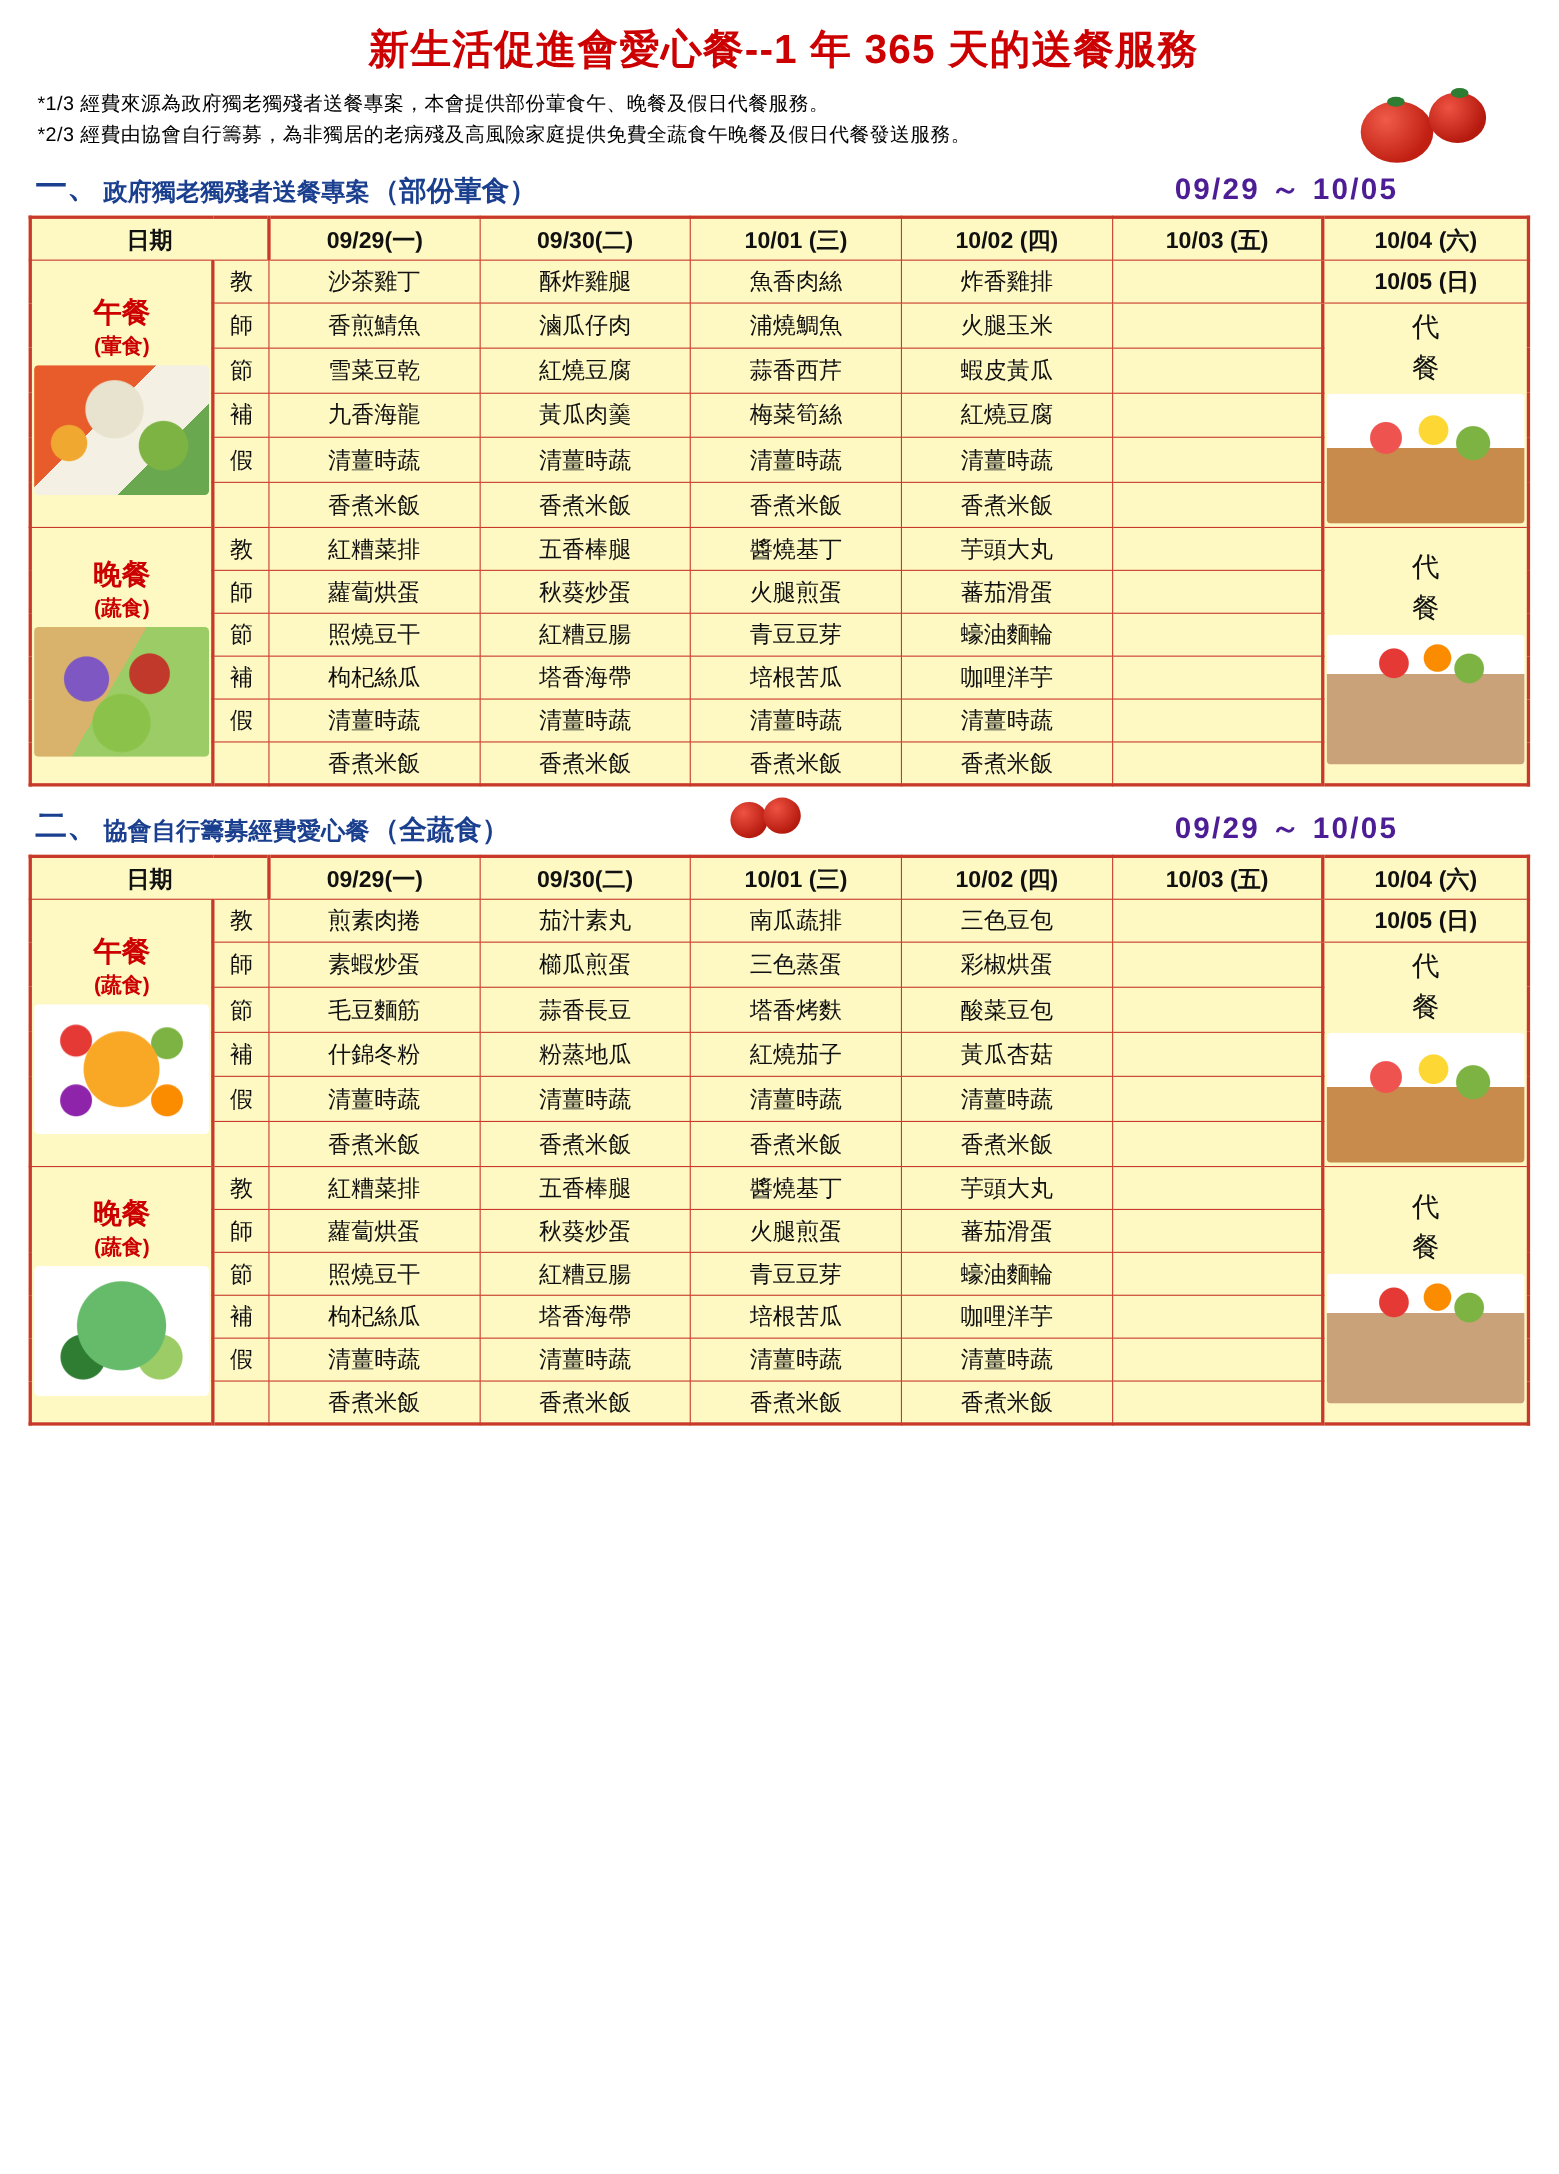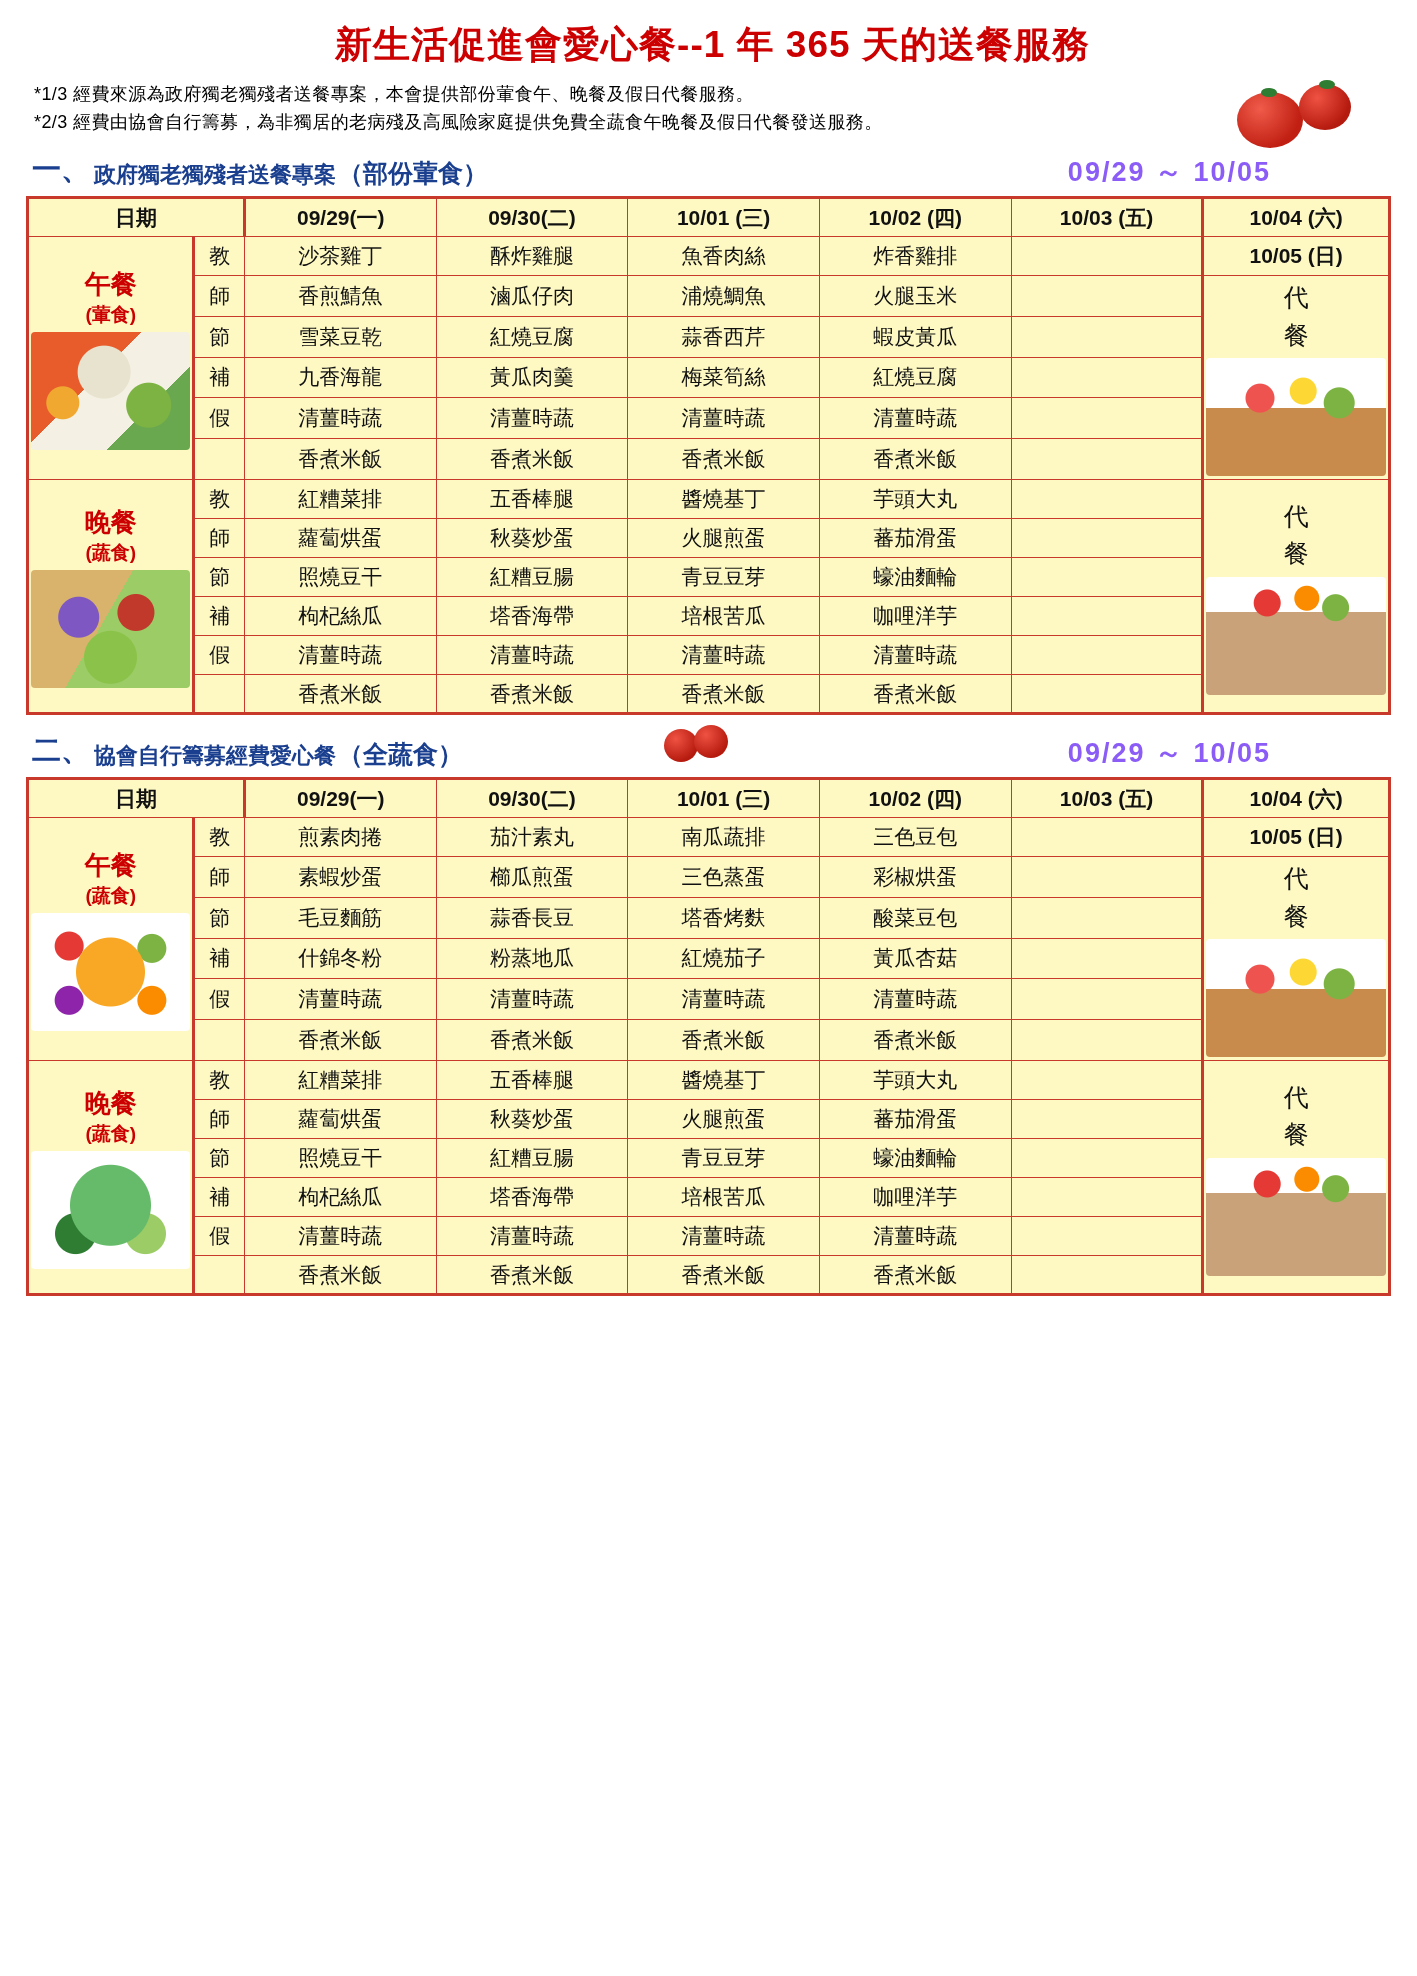--- a/index.html
+++ b/index.html
@@ -66,21 +66,21 @@
     white-space: nowrap;
   }
   .sec-sub {
     color: #1a3f8f;
     font-size: 25px;
     font-weight: bold;
     margin-left: 2px;
     white-space: nowrap;
   }
   .sec-range {
-    color: #8b5cf6;
+    color: #4c1d95;
     font-size: 27px;
     font-weight: bold;
     margin-left: auto;
     margin-right: 120px;
     white-space: nowrap;
     letter-spacing: 2px;
   }
   .apples {
     position: absolute;
     left: 632px;

